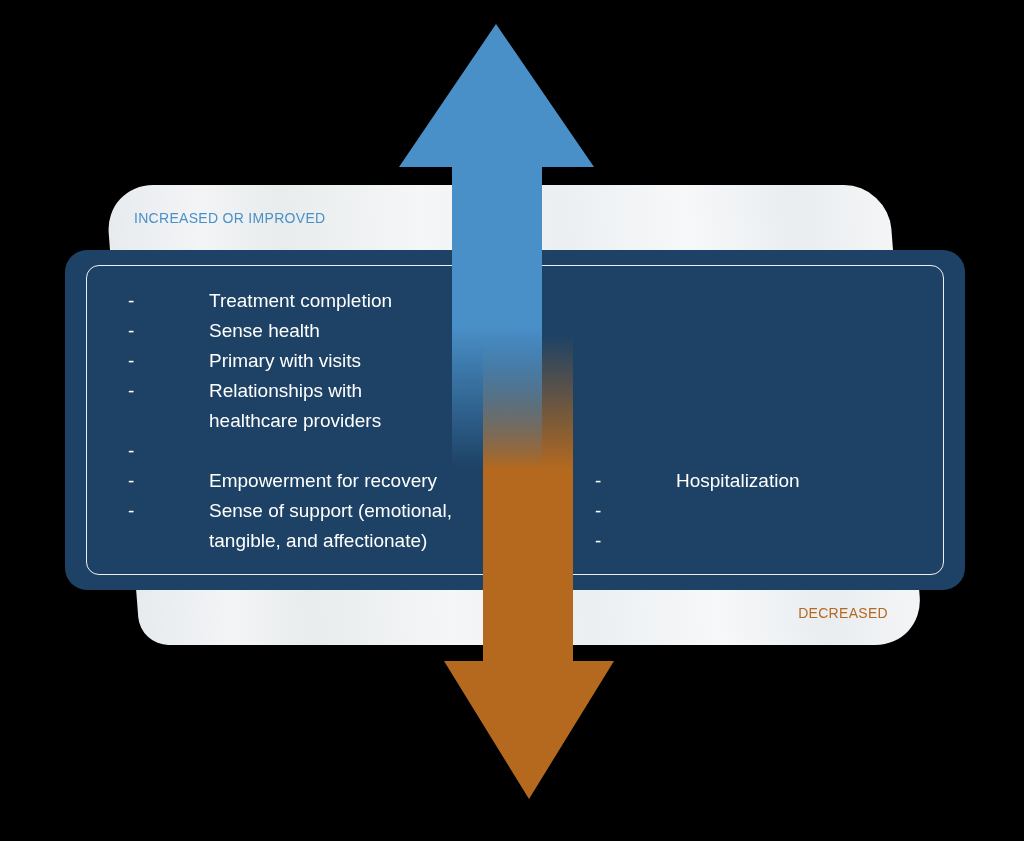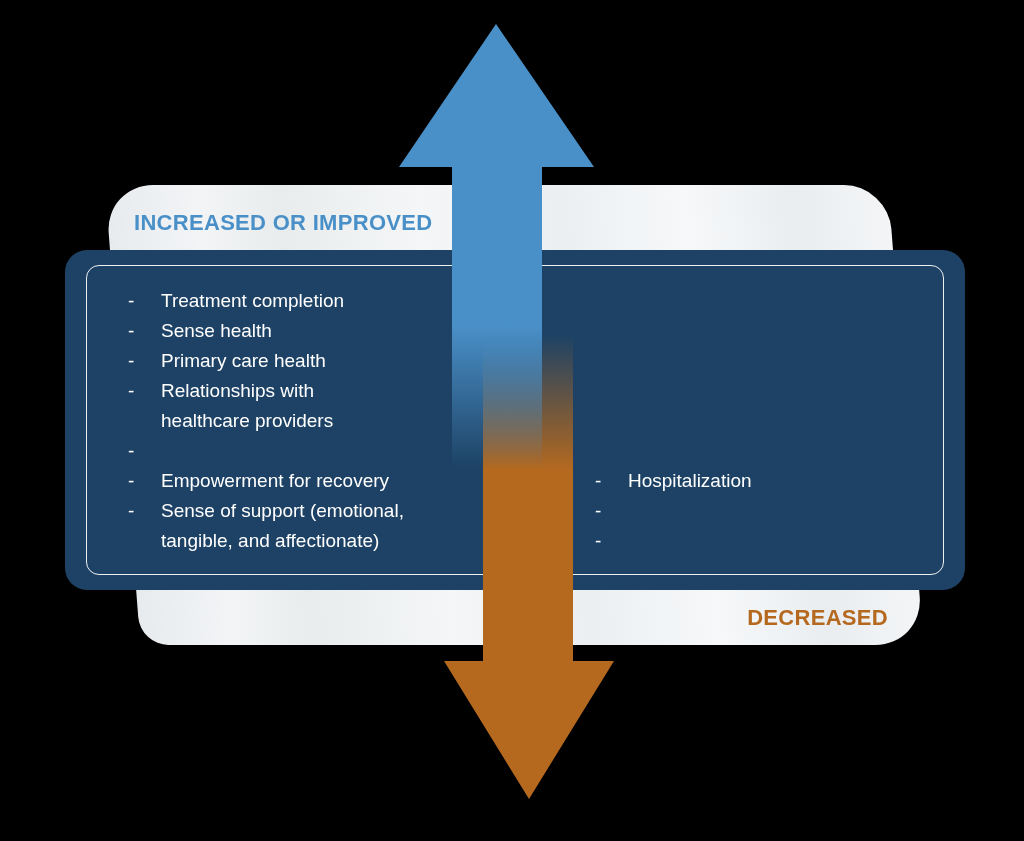--- a/index.html
+++ b/index.html
@@ -56,43 +56,43 @@
     top: 0;
     width: 1024px;
     height: 841px;
     z-index: 3;
     pointer-events: none;
   }
 
   
   .label {
     position: absolute;
-    font-weight: bold;
-    font-size: 22px;
+    font-weight: normal;
+    font-size: 14px;
     letter-spacing: 0.3px;
     z-index: 4;
     white-space: nowrap;
   }
   .label-top  { left: 134px; top: 210px; color: var(--arrow-up, #4a90c8); }
   .label-bottom { top: 605px; right: 136px; color: var(--arrow-down, #b4691f); }
 
   
   .list {
     position: absolute;
     list-style: none;
     color: var(--list-text, #ffffff);
     font-size: 19px;
     line-height: 30px;
     z-index: 3;
   }
   .list-left  { left: 63px;  top: 36px;  width: 370px; }
   .list-right { left: 530px; top: 216px; width: 380px; }
   .list-item { display: flex; align-items: flex-start; }
   .dash { flex: 0 0 33px; width: 33px; }
-  .item-text { white-space: pre-line; }
+  .item-text { white-space: pre-line; margin-left: 48px; }
 </style>
 </head>
 <body>
 
 <div class="canvas">
 
   <div class="banner"></div>
 
   <div class="panel">
     <div class="panel-border"></div>
@@ -104,21 +104,21 @@
           <span class="item-text">Treatment completion</span>
         </li>
 
         <li class="list-item">
           <span class="dash">-</span>
           <span class="item-text">Sense health</span>
         </li>
 
         <li class="list-item">
           <span class="dash">-</span>
-          <span class="item-text">Primary care health</span>
+          <span class="item-text">Primary with visits</span>
         </li>
 
         <li class="list-item">
           <span class="dash">-</span>
           <span class="item-text">Relationships with
 healthcare providers</span>
         </li>
 
         <li class="list-item">
           <span class="dash">-</span>

